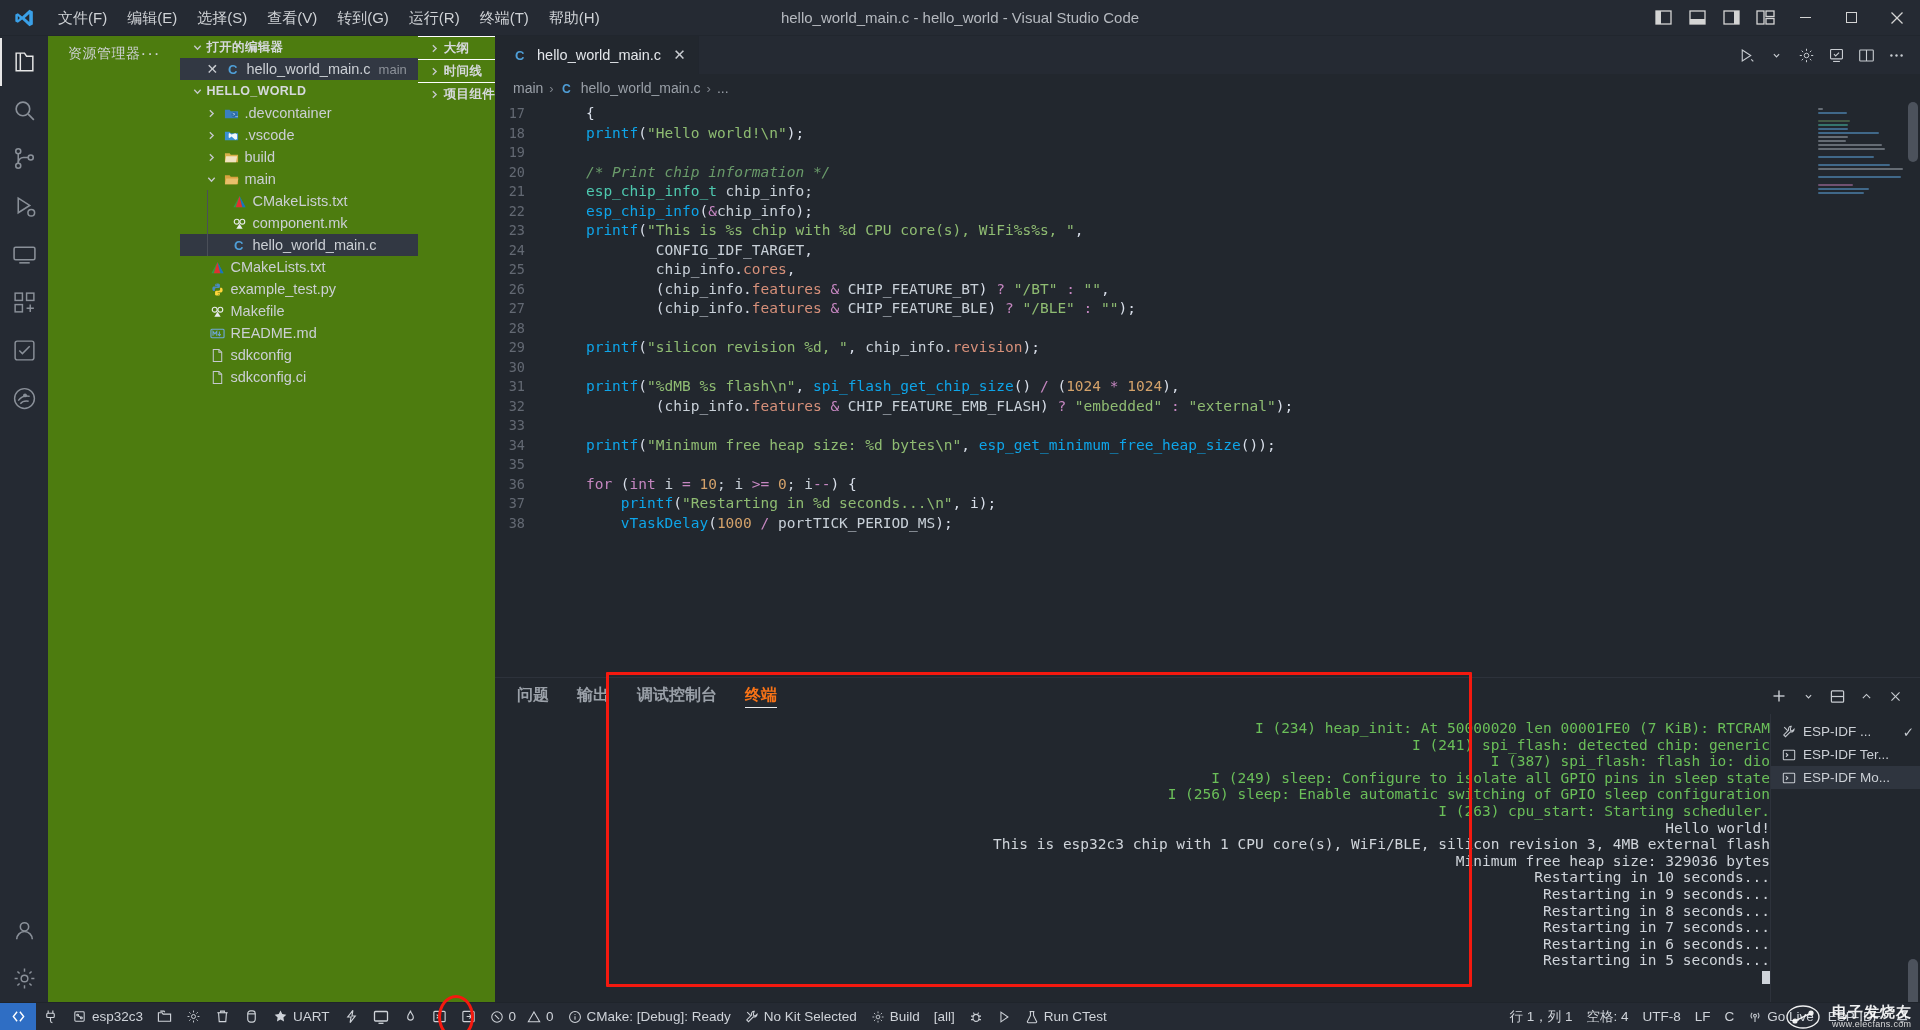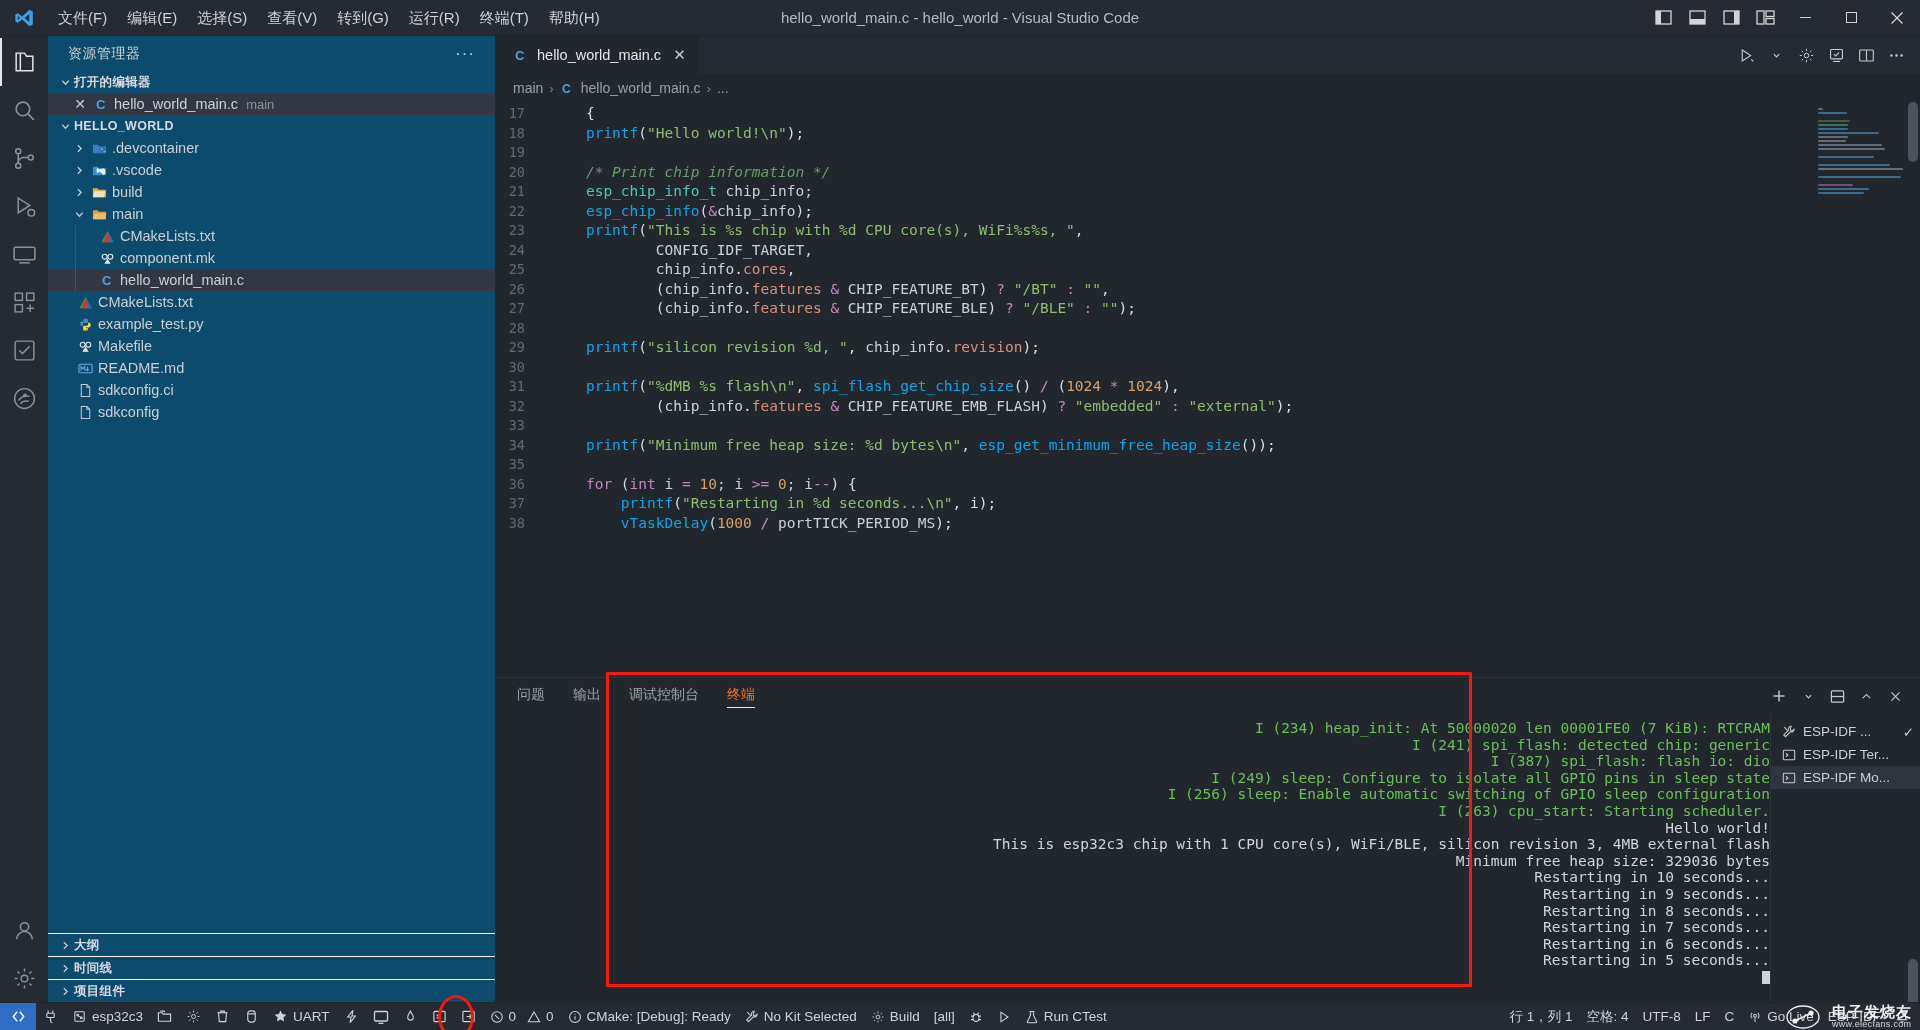--- a/index.html
+++ b/index.html
@@ -44,21 +44,21 @@
     width: 48px; height: 48px; display: flex; align-items: center; justify-content: center;
     color: #8a9099; position: relative;
   }
   .act-icon.active { color: #e7e7e7; }
   .act-icon.active::before {
     content:''; position: absolute; left: 0; top: 0; bottom: 0; width: 2px; background: #e7e7e7;
   }
   .act-spacer { flex: 1 1 auto; }
 
   
-  .sidebar { width: 447px; background: #0c4a6e; flex: 0 0 447px; display: flex; flex-direction: column; min-height: 0; text-align: right; }
+  .sidebar { width: 447px; background: #4d7c0f; flex: 0 0 447px; display: flex; flex-direction: row; min-height: 0; text-align: right; }
   .sb-head {
     height: 35px; display: flex; align-items: center; padding: 0 20px;
     font-size: 14px; color: #cfd2d6; letter-spacing: .5px;
   }
   .sb-head .dots { margin-left: auto; font-size: 17px; color:#cfd2d6; letter-spacing:1px;}
   .sb-scroll { flex: 1 1 auto; overflow: hidden; min-height: 0; }
   .sec-head {
     height: 22px; display: flex; align-items: center; font-size: 12.5px; font-weight: bold;
     color: #d6d9dd; padding-left: 8px; letter-spacing: .3px;
   }
@@ -125,22 +125,22 @@
   }
   .mm-line { height: 2px; margin-bottom: 2px; border-radius: 1px; }
   .scroll-v-edit {
     position:absolute; right: 2px; top: 0; width: 10px; height: 60px; background:#4c525c; border-radius:5px;
   }
 
   
   .panel { flex: 0 0 auto; background: #22272e; display: flex; flex-direction: column; border-top: 1px solid #2d323b; }
   .panel-head { height: 36px; display: flex; align-items: center; padding-left: 22px; background:#22272e; }
   .ptab {
-    font-size: 14px; color: #9ba1a9; margin-right: 28px; position: relative; height: 36px;
-    display: flex; align-items: center; padding-bottom: 2px;
+    font-size: 16px; color: #9ba1a9; margin-right: 28px; position: relative; height: 36px;
+    display: flex; align-items: center; padding-bottom: 2px; font-weight: bold;
   }
   .ptab.active { color: #f97316; }
   .ptab.active::after {
     content:''; position: absolute; left: 0; right: 0; bottom: 6px; height: 1px; background: #e8eaed;
   }
   .panel-actions { margin-left: auto; display:flex; align-items:center; gap:3px; padding-right: 12px;}
   .pa-ico { width: 26px; height: 28px; display:flex; align-items:center; justify-content:center; color:#c8ccd1; }
   .panel-body { display: flex; flex: 1 1 auto; min-height: 0; position: relative; }
   .term {
     flex: 1 1 auto; position: relative; padding: 6px 0 0 14px; min-width: 0;
@@ -503,31 +503,31 @@
           <span class="clabel">README.md</span>
         </div>
 
         <div class="row" style="padding-left:26px">
           <span class="ficon">
             <svg viewBox="0 0 16 16" fill="none" stroke="#c5c9cf" stroke-width="1.1">
                 <path d="M3.5 1.5h6l3 3v10h-9z"></path>
                 <path d="M9.5 1.5v3h3"></path>
               </svg>
           </span>
-          <span class="clabel">sdkconfig.ci</span>
+          <span class="clabel">sdkconfig</span>
         </div>
 
         <div class="row" style="padding-left:26px">
           <span class="ficon">
             <svg viewBox="0 0 16 16" fill="none" stroke="#c5c9cf" stroke-width="1.1">
                 <path d="M3.5 1.5h6l3 3v10h-9z"></path>
                 <path d="M9.5 1.5v3h3"></path>
               </svg>
           </span>
-          <span class="clabel">sdkconfig</span>
+          <span class="clabel">sdkconfig.ci</span>
         </div>
       </div>
 
       <div class="sb-bottom">
         <div class="sec-head">
           <span class="chev">
               <svg viewBox="0 0 12 12" fill="none" stroke="currentColor" stroke-width="1.5">
                 <path d="M4.2 2.5L7.8 6l-3.6 3.5"></path>
               </svg>
             </span>

